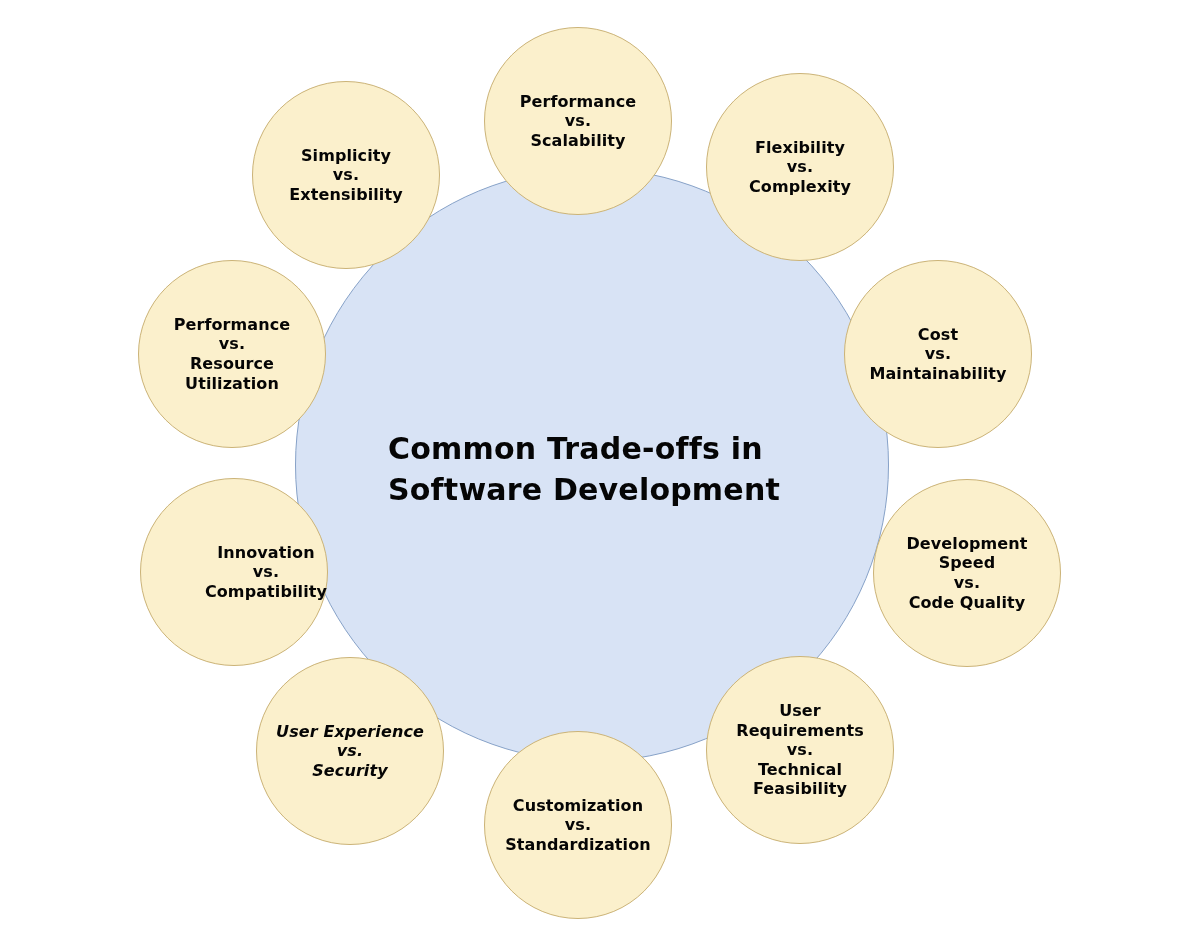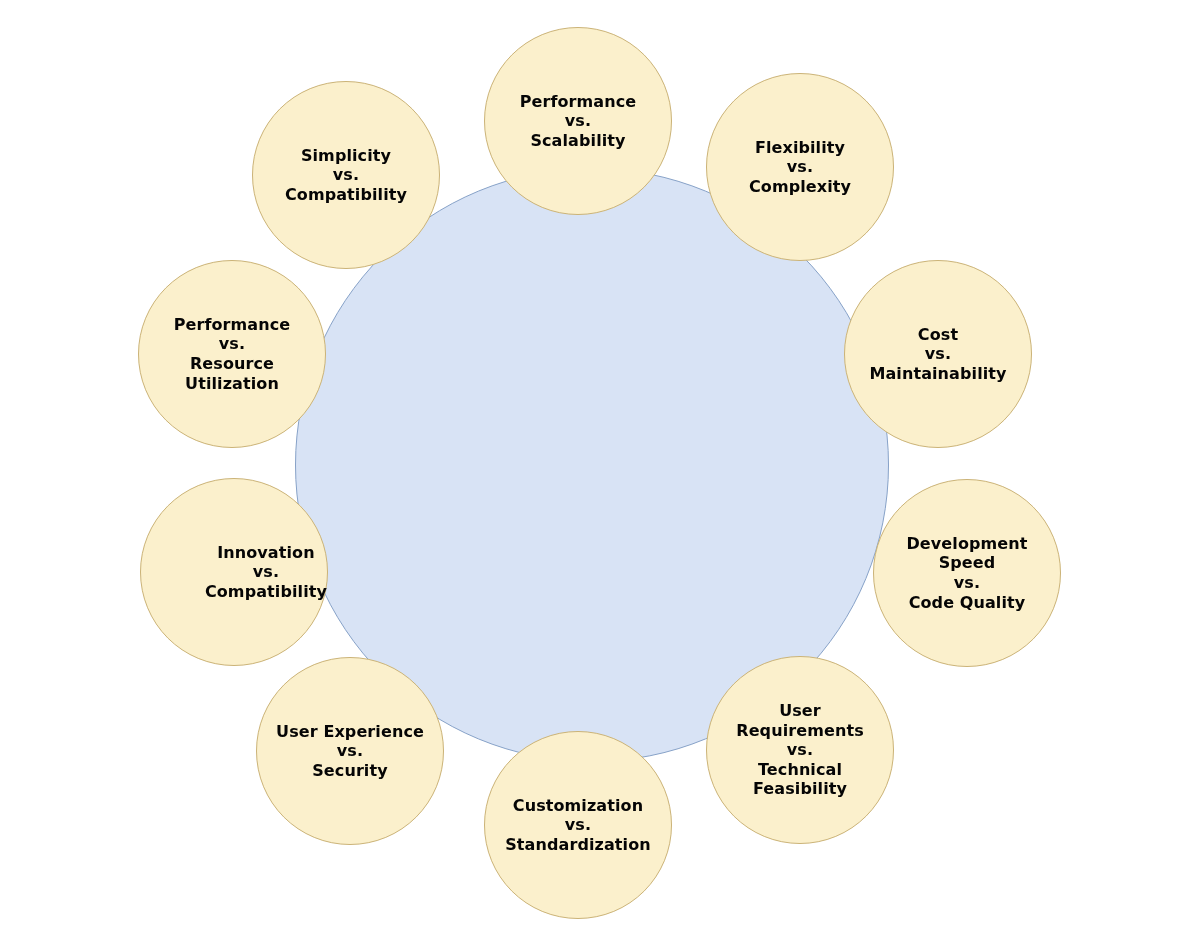--- a/index.html
+++ b/index.html
@@ -59,32 +59,34 @@
     white-space: pre-line;
     letter-spacing: 0.1px;
   }
   
   .n0 { left: 484px; top: 27px;  }
   .n1 { left: 706px; top: 73px;  }
   .n2 { left: 844px; top: 260px; }
   .n3 { left: 873px; top: 479px; }
   .n4 { left: 706px; top: 656px; }
   .n5 { left: 484px; top: 731px; }
-  .n6 { left: 256px; top: 657px; }
+  .n6 { left: 256px; top: 657px; font-style: italic; }
   .n7 { left: 140px; top: 478px; justify-content: flex-end; }
   .n8 { left: 138px; top: 260px; }
   .n9 { left: 252px; top: 81px;  }
 </style>
 </head>
 <body>
 
 <div class="canvas">
 
   <div class="center-circle"></div>
 
+  <div class="center-title">Common Trade-offs in
+Software Development</div>
 
   <div class="node n0">
     <span class="label">Performance
 vs.
 Scalability</span>
   </div>
 
   <div class="node n1">
     <span class="label">Flexibility
 vs.
@@ -133,16 +135,16 @@
   <div class="node n8">
     <span class="label">Performance
 vs.
 Resource
 Utilization</span>
   </div>
 
   <div class="node n9">
     <span class="label">Simplicity
 vs.
-Compatibility</span>
+Extensibility</span>
   </div>
 
 </div>
 
 </body></html>

